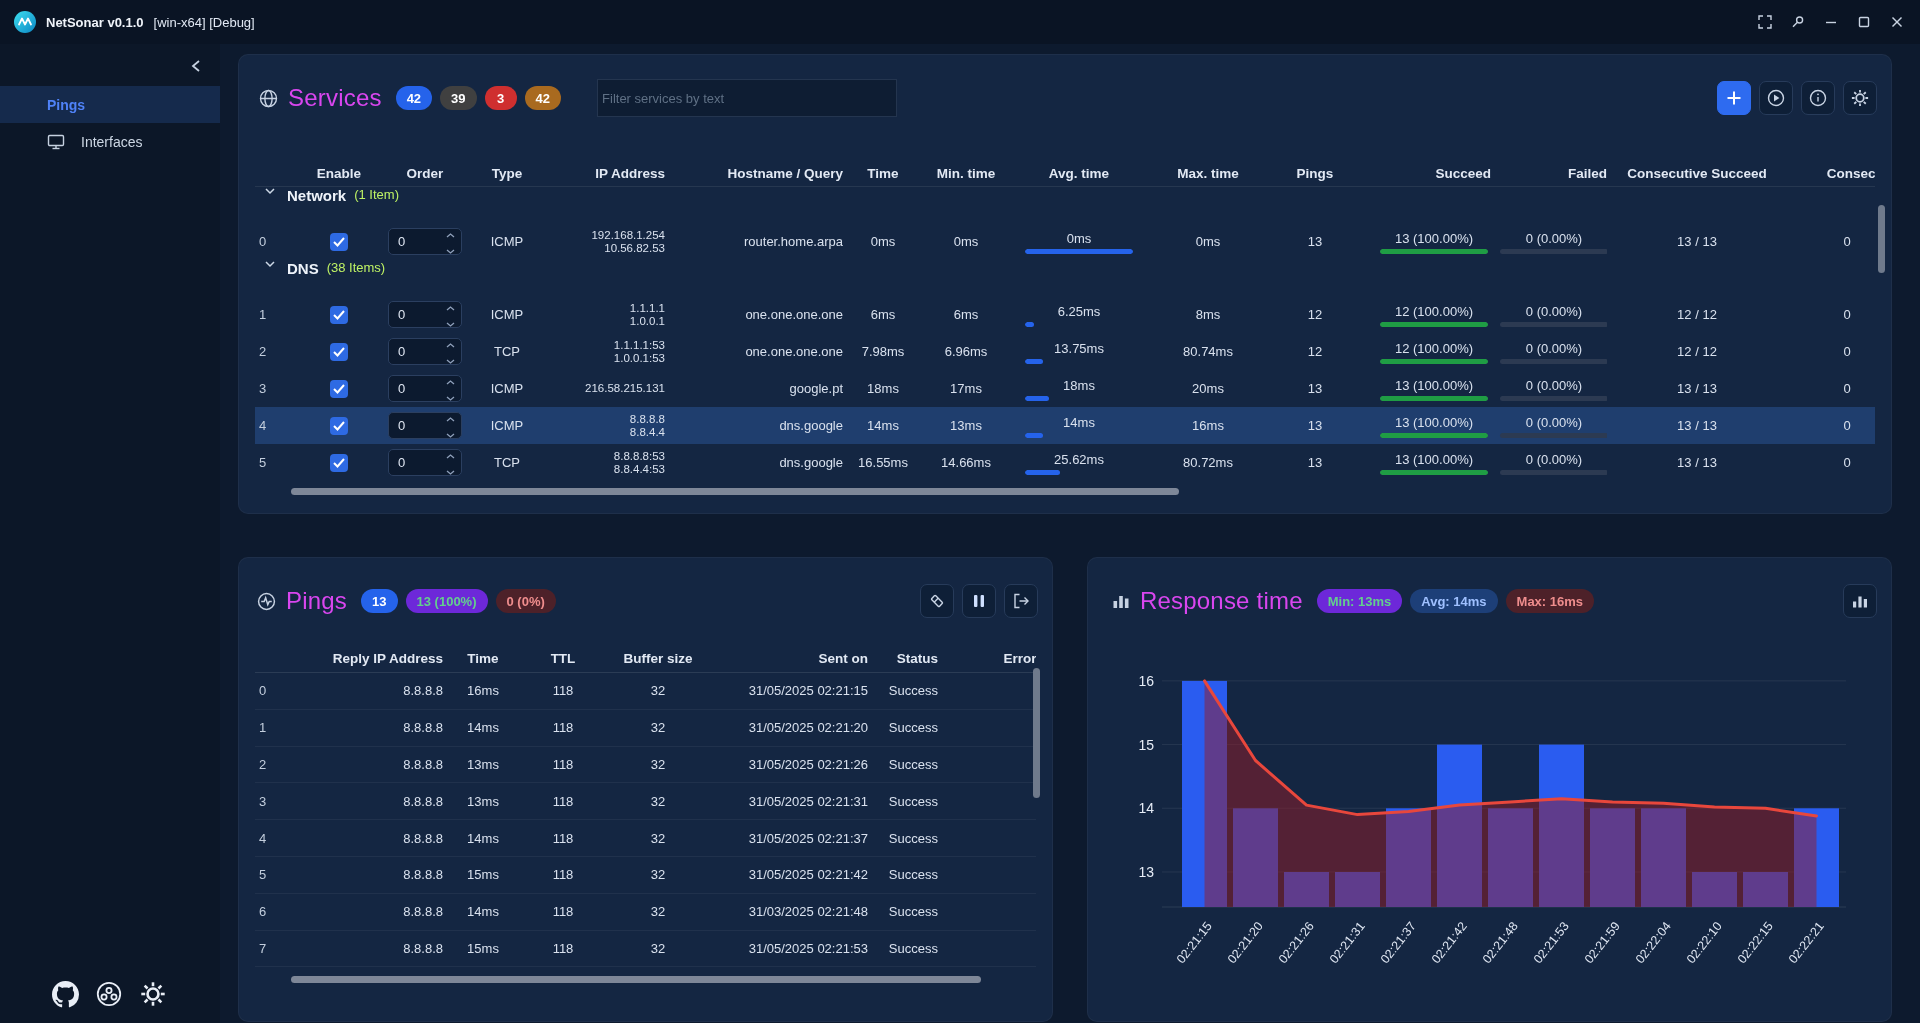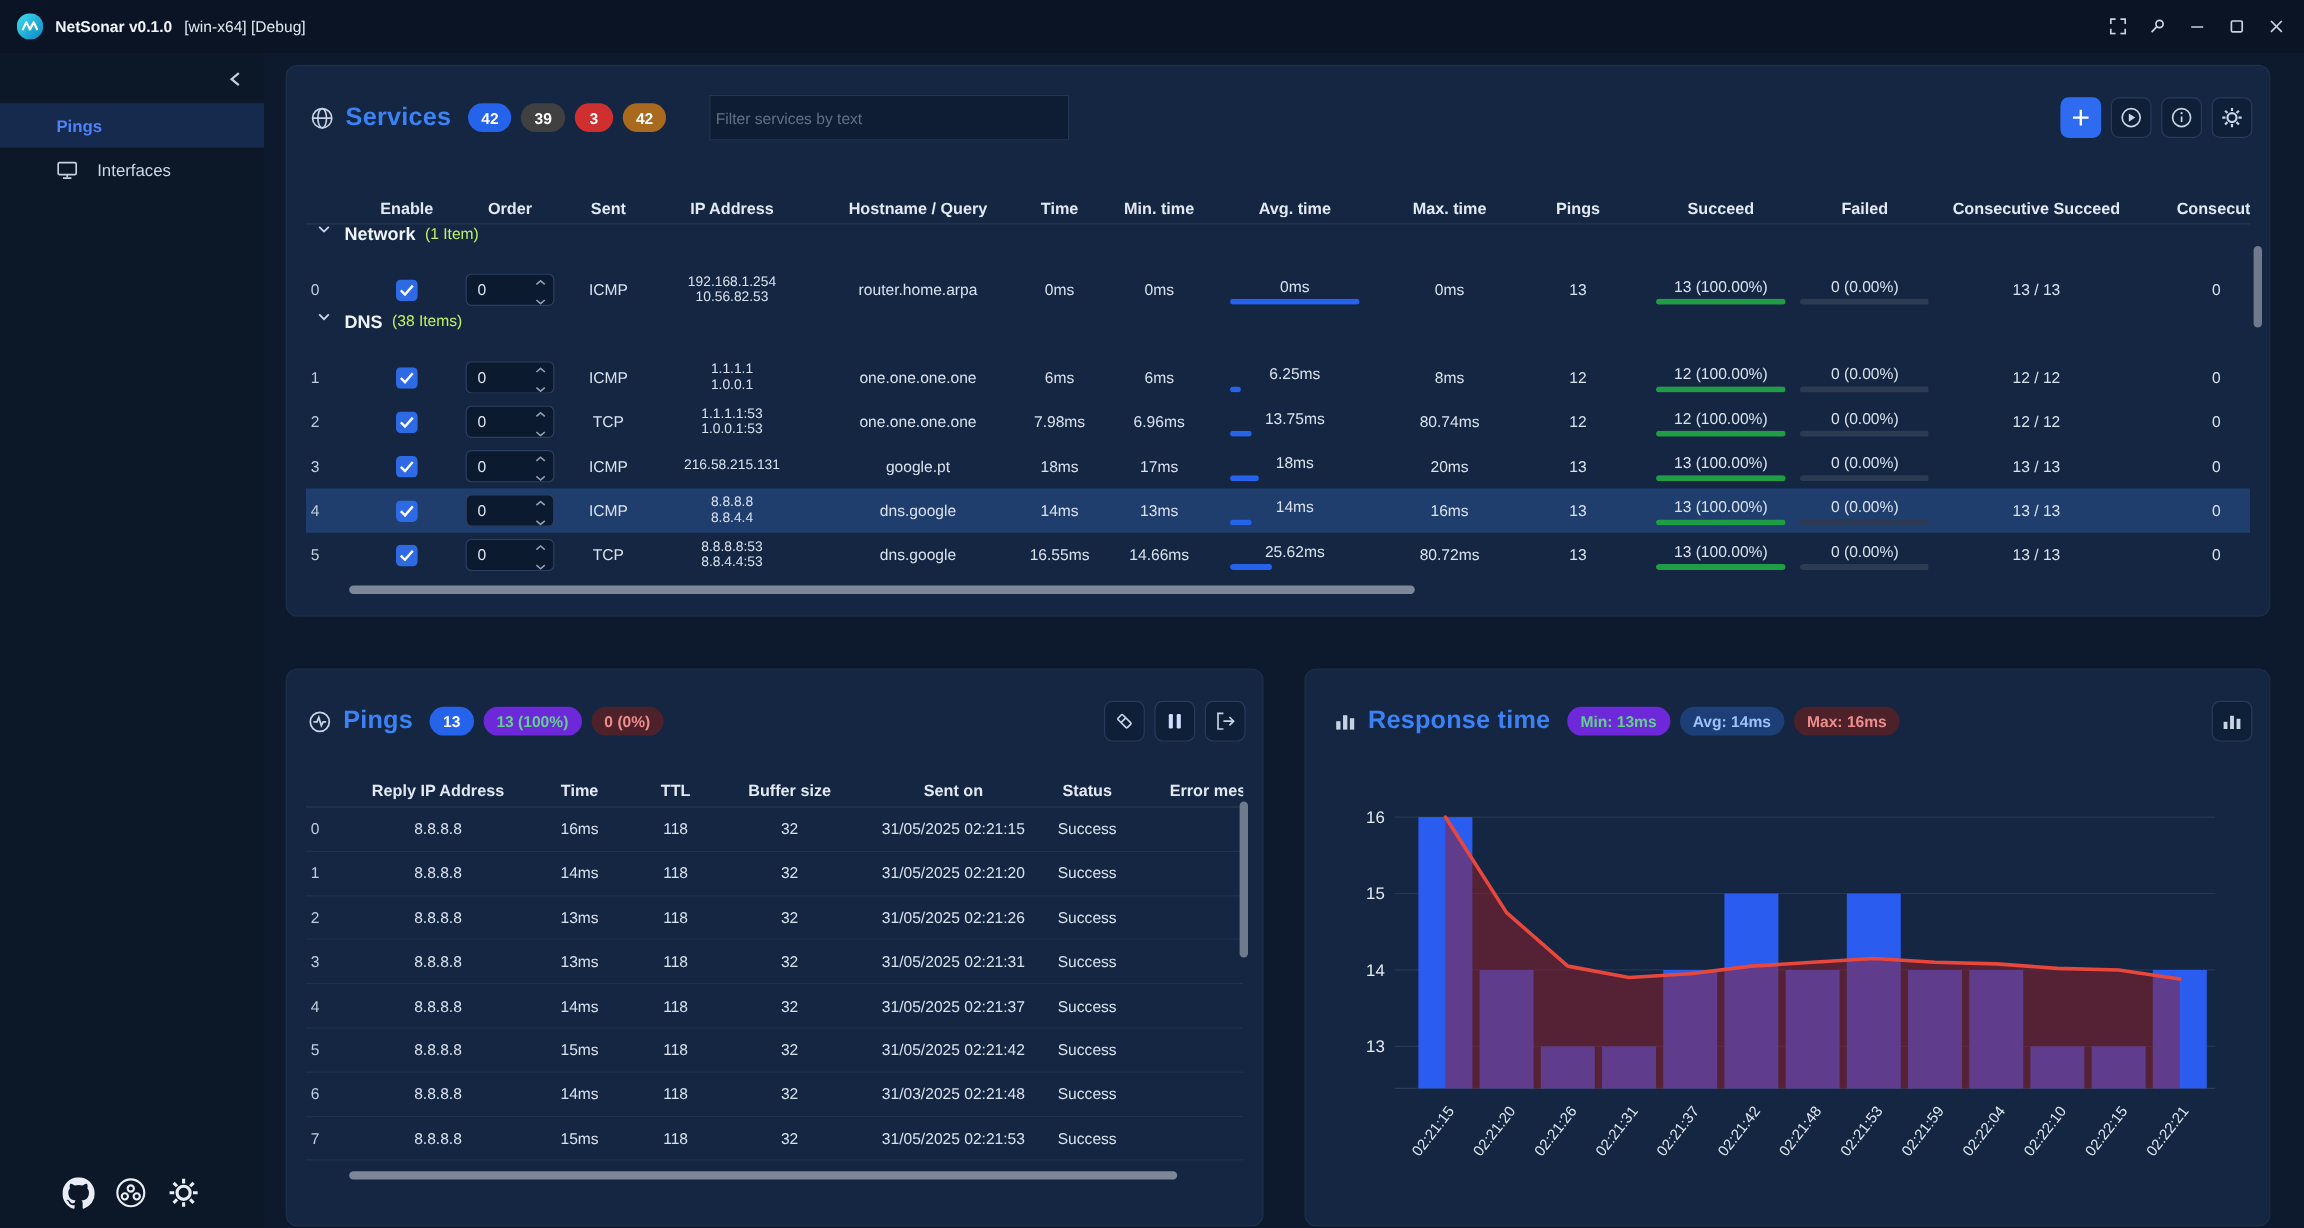--- a/index.html
+++ b/index.html
@@ -25,21 +25,21 @@
   .nav-item.active{background:#152a4c;color:#4f82f8;font-weight:600}
   .nav-item .nav-icon{width:18px;height:18px;margin-right:16px;color:#c6d1e0;flex:0 0 auto}
   .side-footer{position:absolute;bottom:12px;left:48px;display:flex;gap:10px}
   .footer-btn{width:34px;height:34px;border-radius:50%;background:transparent;border:none;color:#e9eef6;display:flex;align-items:center;justify-content:center;cursor:pointer}
   
   .panel{position:absolute;background:#142642;border:1px solid rgba(255,255,255,0.045);border-radius:10px;overflow:hidden}
   .services-panel{left:238px;top:54px;width:1654px;height:460px}
   .pings-panel{left:238px;top:557px;width:815px;height:465px}
   .chart-panel{left:1087px;top:557px;width:805px;height:465px}
   .panel-head{position:absolute;top:22px;left:20px;right:14px;height:42px;display:flex;align-items:center;gap:10px}
-  .panel-title{font-size:21px;font-weight:700;color:#3b82f6;letter-spacing:.2px}
+  .panel-title{font-size:24px;font-weight:400;color:#d946ef;letter-spacing:.2px}
   .head-icon{color:#c7d2e2;display:flex;align-items:center}
   .badges{display:flex;gap:8px;align-items:center;margin-left:4px}
   .badge{height:24px;min-width:32px;padding:0 11px;border-radius:12px;display:inline-flex;align-items:center;justify-content:center;font-size:13px;font-weight:700;color:#fff;white-space:nowrap}
   .badge.blue{background:#2563eb}
   .badge.green{background:#404040}
   .badge.red{background:#cf2f2f}
   .badge.orange{background:#a96a1f}
   .badge.green-dim{background:#6d28d9;color:#63cf8d}
   .badge.red-dim{background:#4d2129;color:#ef8d8d}
   .badge.blue-dim{background:#1d3f78;color:#9fc0ff}
@@ -54,21 +54,21 @@
   .svc-header{height:26px;border-bottom:1px solid rgba(255,255,255,0.08)}
   .hcell{font-size:13.5px;font-weight:700;color:#e2e9f4;white-space:nowrap;overflow:hidden}
   .svc-group{height:36px;display:flex;align-items:flex-start;padding-left:10px;cursor:pointer}
   .gchev{display:flex;align-items:center;margin-right:12px;color:#cdd8e6}
   .gname{font-size:15px;font-weight:700;color:#eef3fa}
   .gcount{font-size:13px;color:#bef264;margin-left:8px}
   .svc-row{height:37px;cursor:pointer}
   .svc-row.selected{background:#1f3e6e}
   .cell{font-size:13px;color:#d9e1ee;white-space:nowrap;overflow:hidden}
   .t-c{text-align:center}
-  .t-l{text-align:center}
+  .t-l{text-align:right}
   .pad12{padding-left:12px}.pad22{padding-left:22px}.pad14{padding-left:14px}.pad10{padding-left:10px}
   .idx{color:#c3cedd;padding-left:4px;font-size:13px}
   .ipcell{font-size:11.5px;line-height:13px}
   .checkbox{width:18px;height:18px;border-radius:4px;background:#2e6ae3;display:inline-flex;align-items:center;justify-content:center;cursor:pointer}
   .spinner{width:74px;height:27px;background:#0c1a2f;border:1px solid #2b3f60;border-radius:5px;display:inline-flex;align-items:center;padding-left:9px;color:#dfe6f2;font-size:13px;cursor:pointer}
   .spin-btns{margin-left:auto;display:flex;flex-direction:column;align-items:center;gap:1px;padding-right:6px;color:#8fa0bb}
   .bar-cell{display:flex;flex-direction:column;align-items:center;gap:3px;padding-top:1px}
   .bar-cell.left{align-items:center}
   .bar-cell span.val{font-size:13px;line-height:15px}
   .pbar{width:108px;height:5px;border-radius:3px;display:block;overflow:hidden;background:transparent}
@@ -238,21 +238,21 @@
             <circle cx="10" cy="10" r="4.2"></circle>
           </svg>
       </button>
     </span>
   </div>
   <div class="svc-table">
     <div class="svc-grid svc-header" id="svc-cols">
         <div class="hcell t-l"></div>
         <div class="hcell t-c">Enable</div>
         <div class="hcell t-c">Order</div>
-        <div class="hcell t-c">Sent</div>
+        <div class="hcell t-c">Type</div>
         <div class="hcell t-l pad12">IP Address</div>
         <div class="hcell t-l pad22">Hostname / Query</div>
         <div class="hcell t-c">Time</div>
         <div class="hcell t-c">Min. time</div>
         <div class="hcell t-c">Avg. time</div>
         <div class="hcell t-c">Max. time</div>
         <div class="hcell t-c">Pings</div>
         <div class="hcell t-l pad14">Succeed</div>
         <div class="hcell t-l pad10">Failed</div>
         <div class="hcell t-c">Consecutive Succeed</div>

